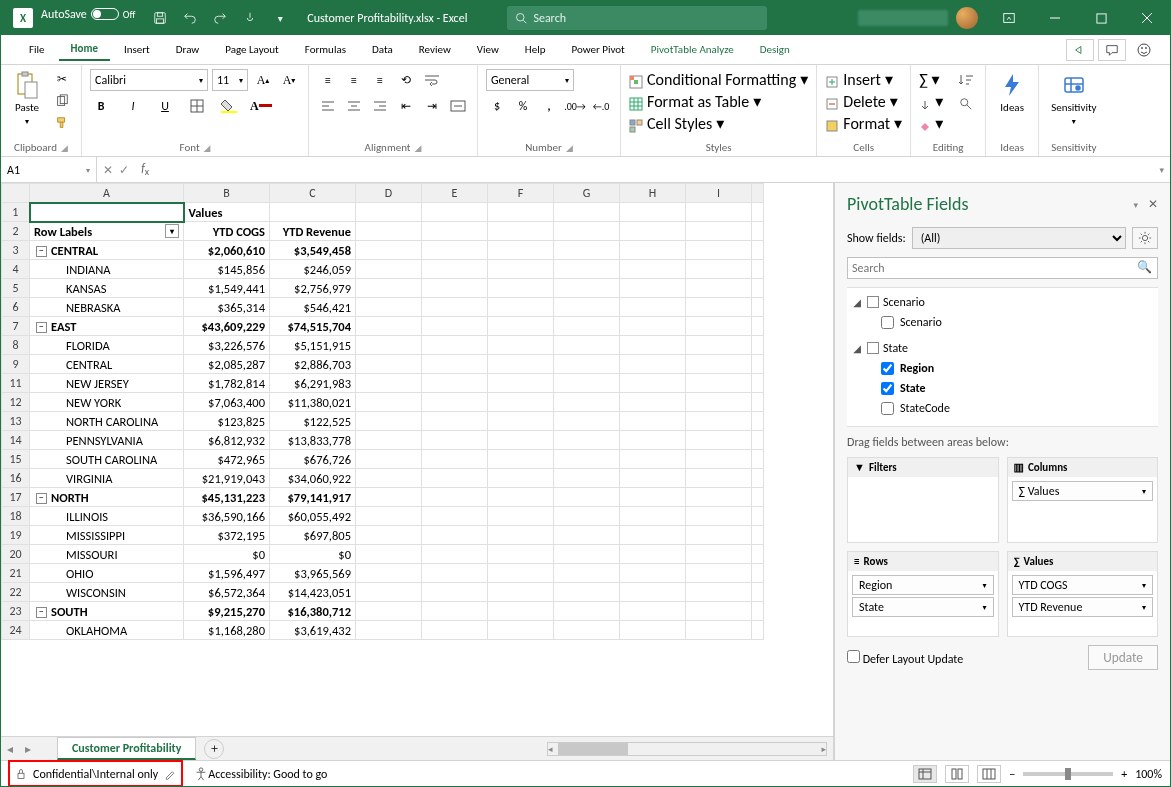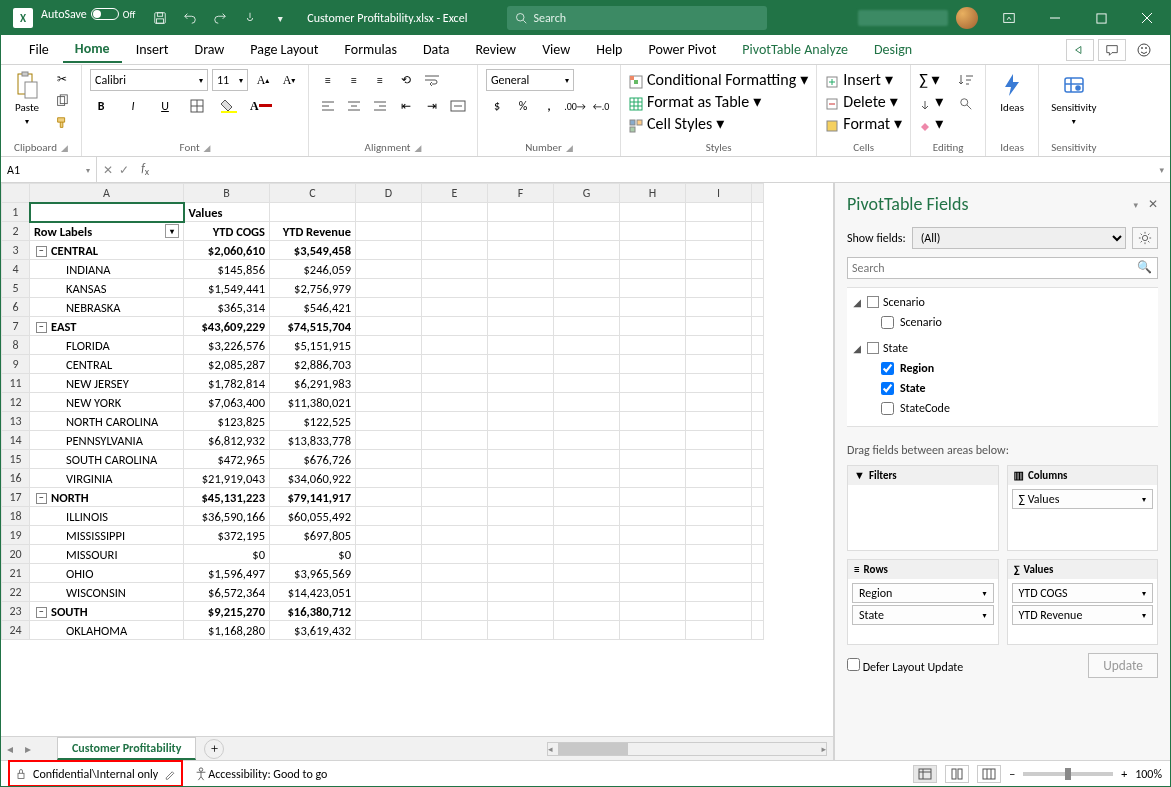--- a/index.html
+++ b/index.html
@@ -15,21 +15,21 @@
 .titlebar .docname { margin-left: 16px; flex: 0 0 auto; }
 .searchbar { margin-left: 40px; background: #3c8a64; border-radius: 3px; height: 24px; display: flex; align-items: center; padding: 0 8px; gap: 6px; min-width: 260px; }
 .searchbar input { background: transparent; border: none; color: #fff; outline: none; flex: 1; font-size: 12px; }
 .searchbar input::placeholder { color: #e0f0e8; }
 .spacer { flex: 1; }
 .winbtns { display: flex; }
 .winbtn { width: 46px; height: 34px; display: flex; align-items: center; justify-content: center; cursor: pointer; }
 .avatar { width: 22px; height: 22px; border-radius: 50%; background: radial-gradient(circle at 30% 30%, #e8b060, #a06030); margin-right: 8px; }
 .blur { width: 90px; height: 16px; background: #3c8a64; border-radius: 2px; filter: blur(1px); margin-right: 8px; }
 
-.tabs { display: flex; align-items: center; height: 30px; border-bottom: 1px solid #d4d4d4; background: #fff; padding-left: 16px; font-size: 14px; gap: 2px; }
+.tabs { display: flex; align-items: center; height: 30px; border-bottom: 1px solid #d4d4d4; background: #fff; padding-left: 16px; font-size: 11px; gap: 2px; }
 .tab { padding: 4px 12px; cursor: pointer; }
 .tab.active { border-bottom: 2px solid #217346; color: #217346; font-weight: 600; }
 .tab.green { color: #217346; }
 .tabs .right { margin-left: auto; display: flex; align-items: center; gap: 4px; padding-right: 12px; }
 .tabs .right .ibtn { width: 28px; height: 22px; border: 1px solid #d0d0d0; display: flex; align-items: center; justify-content: center; cursor: pointer; font-size: 13px; }
 
 .ribbon { display: flex; background: #fff; border-bottom: 1px solid #d4d4d4; height: 92px; }
 .rgroup { border-right: 1px solid #e0e0e0; padding: 4px 8px 2px 8px; display: flex; flex-direction: column; justify-content: space-between; }
 .rgroup .controls { display: flex; align-items: flex-start; gap: 6px; flex: 1; }
 .rgroup .label { font-size: 11px; color: #666; text-align: center; padding-top: 2px; display: flex; align-items: center; justify-content: center; gap: 4px; }
@@ -93,21 +93,21 @@
 .gearbtn { width: 26px; height: 22px; border: 1px solid #c0c0c0; display: flex; align-items: center; justify-content: center; cursor: pointer; }
 .pane .searchrow { padding: 0 12px 8px 12px; position: relative; }
 .pane .searchrow input { width: 100%; padding-right: 24px; }
 .pane .searchrow .mag { position: absolute; right: 18px; top: 3px; color: #888; }
 .fields { flex: 0 0 140px; overflow-y: auto; border-top: 1px solid #e0e0e0; border-bottom: 1px solid #e0e0e0; background: #fff; margin: 0 12px; padding: 4px; }
 .fnode { display: flex; align-items: center; gap: 4px; height: 20px; }
 .fnode .tw { width: 12px; text-align: center; font-size: 10px; color: #555; }
 .fnode .tbl { width: 12px; height: 12px; border: 1px solid #888; }
 .fnode label { cursor: pointer; }
 .fnode input[type=checkbox] { margin: 0 2px; }
-.draghint { padding: 8px 12px; color: #555; margin-top: 8px; }
+.draghint { padding: 8px 12px; color: #555; }
 .areas { display: grid; grid-template-columns: 1fr 1fr; gap: 8px; padding: 0 12px; }
 .areabox { border: 1px solid #ddd; background: #fff; min-height: 86px; display: flex; flex-direction: column; }
 .areabox .ahead { background: #f0f0f0; padding: 3px 6px; font-weight: 600; display: flex; align-items: center; gap: 4px; font-size: 11px; }
 .areabox .items { padding: 2px; flex: 1; }
 .aitem { border: 1px solid #c0c0c0; background: #fdfdfd; padding: 2px 6px; margin: 2px; display: flex; align-items: center; justify-content: space-between; cursor: pointer; }
 .pane-footer { display: flex; align-items: center; justify-content: space-between; padding: 8px 12px; gap: 28px; }
 .updatebtn { border: 1px solid #c0c0c0; background: #fafafa; color: #999; padding: 3px 14px; }
 svg { display: block; }
 </style>
 </head>

